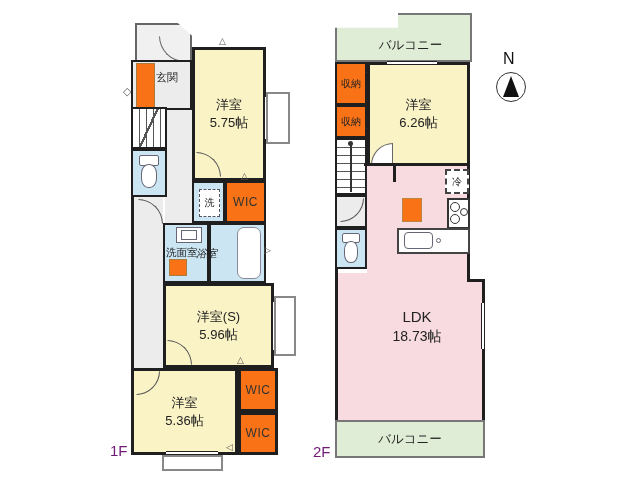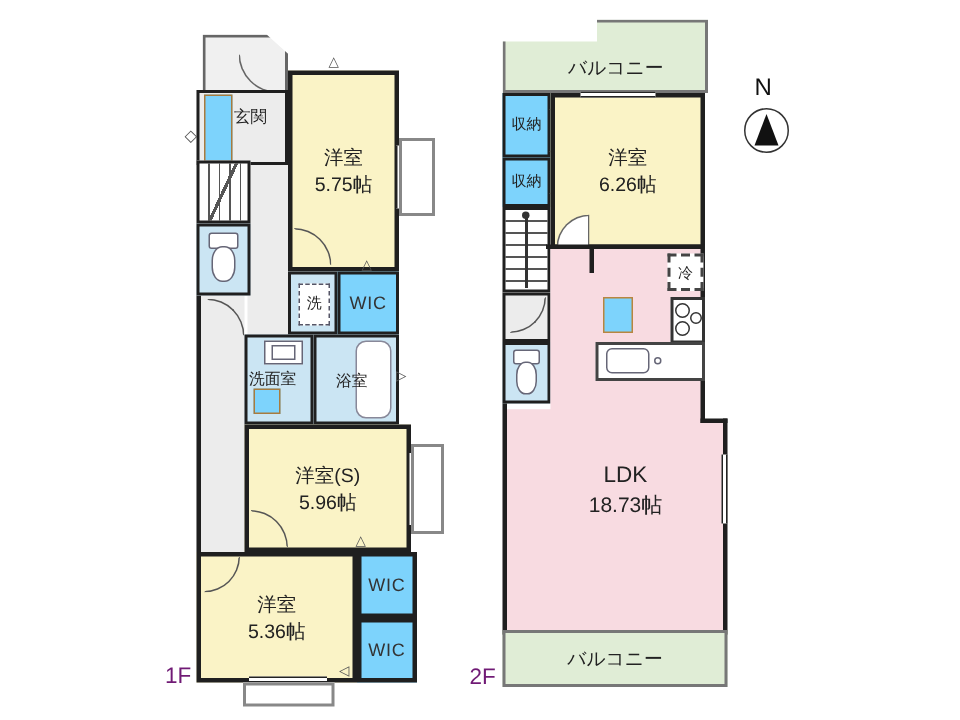--- a/index.html
+++ b/index.html
@@ -6,21 +6,21 @@
   #canvas{position:relative;width:640px;height:480px;background:#ffffff;overflow:hidden;
           font-family:"Liberation Sans","DejaVu Sans",sans-serif;color:#222;}
   .abs{position:absolute;box-sizing:border-box;}
   .room{position:absolute;box-sizing:border-box;border:3px solid #1f1f1f;
         display:flex;flex-direction:column;align-items:center;justify-content:center;
         text-align:center;line-height:1.35;}
   .room .rname{font-size:13px;}
   .room .rsize{font-size:13px;}
   .thin{border-width:2px;}
   .yellow{background:#FAF3C6;}
-  .orange{background:#7dd3fc;}
+  .orange{background:#f97316;}
   .blue{background:#CBE5F3;}
   .pink{background:#F8DBE1;}
   .green{background:#E0EDD6;}
   .gray{background:#ECECEC;}
   .smalltxt{font-size:10px;}
   .wictxt{font-size:12px;letter-spacing:0.5px;color:#333;}
   .wall{position:absolute;background:#1f1f1f;}
   .arc{position:absolute;box-sizing:border-box;border:1.5px solid transparent;}
   .fix{position:absolute;box-sizing:border-box;background:#fff;border:1.5px solid #667;}
   .mark{position:absolute;font-size:9px;color:#555;line-height:1;}
@@ -78,21 +78,21 @@
     <div class="mark" style="left:241px;top:172px;">△</div>
 
     <div class="abs blue" style="left:163px;top:223px;width:46px;height:60px;border:2.5px solid #1f1f1f;"></div>
     <div class="fix" style="left:176px;top:227px;width:26px;height:16px;"></div>
     <div class="fix" style="left:181px;top:230px;width:16px;height:10px;border-width:1px;"></div>
     <div class="abs" style="left:166px;top:246px;font-size:10.5px;">洗面室</div>
     <div class="abs orange" style="left:169px;top:259px;width:18px;height:17px;border:1px solid #a87b3e;"></div>
 
     <div class="abs blue" style="left:209px;top:223px;width:57px;height:60px;border:2.5px solid #1f1f1f;"></div>
     <div class="fix" style="left:237px;top:227px;width:24px;height:52px;border-radius:7px;border-color:#889;"></div>
-    <div class="abs" style="left:224px;top:247px;font-size:10.5px;">浴室</div>
+    <div class="abs" style="left:196px;top:247px;font-size:10.5px;font-style:italic;">浴室</div>
     <div class="mark" style="left:264px;top:246px;">▷</div>
 
     <div class="room yellow" style="left:163px;top:283px;width:111px;height:85px;">
       <span class="rname">洋室(S)</span>
       <span class="rsize">5.96帖</span>
     </div>
     <div class="arc" style="left:167px;top:340px;width:25px;height:25px;border-top-color:#555;border-right-color:#555;border-radius:0 100% 0 0;"></div>
     <div class="mark" style="left:237px;top:356px;">△</div>
     <div class="windowV" style="left:272px;top:302px;height:48px;"></div>
 

